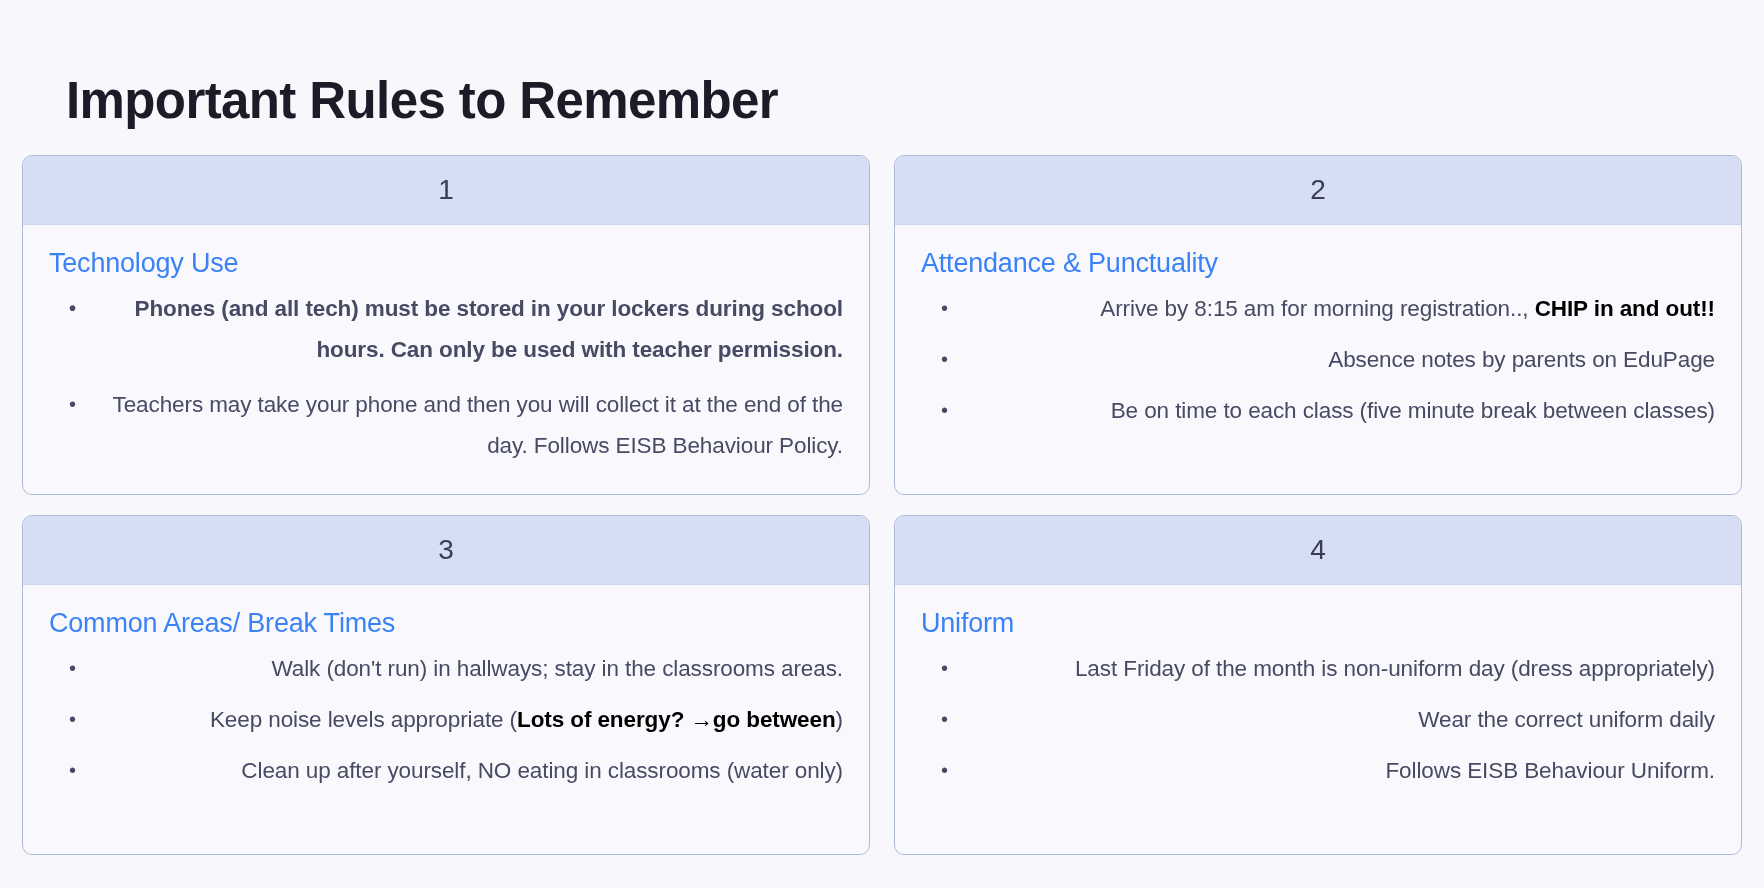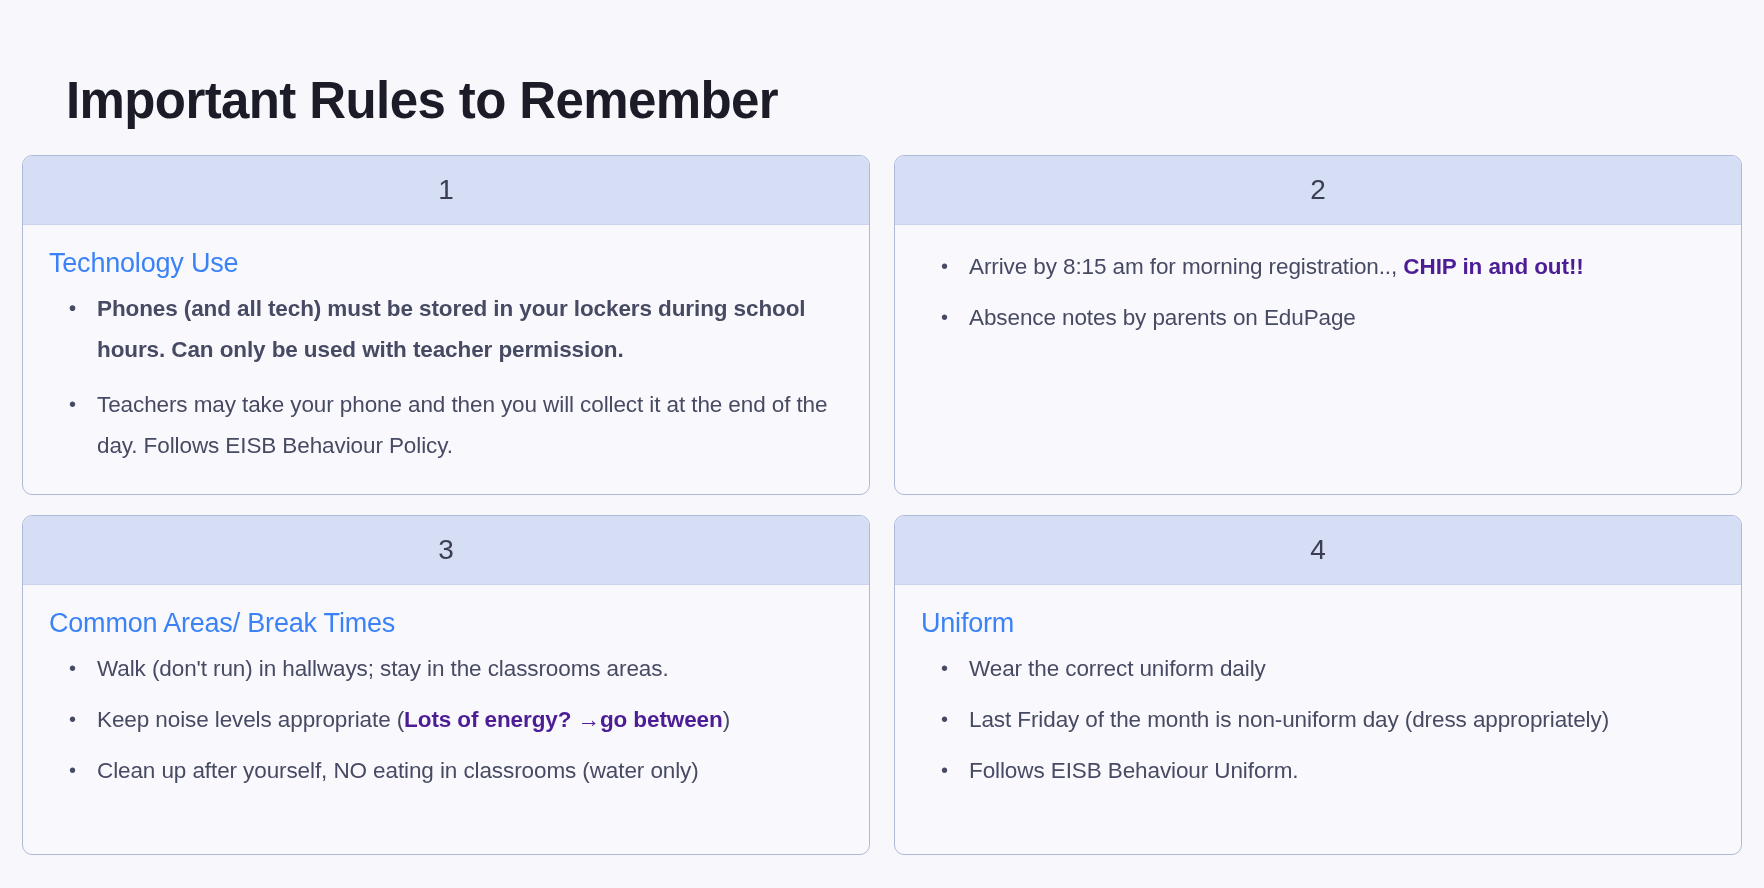--- a/index.html
+++ b/index.html
@@ -78,20 +78,21 @@
     font-weight: 400;
     color: #3b82f6;
     letter-spacing: -0.2px;
     margin: 0 0 10px 0;
     line-height: 1.2;
   }
   ul.bullets {
     list-style: none;
     margin: 0;
     padding: 0;
+    text-align: right;
   }
   ul.bullets li {
     position: relative;
     padding-left: 48px;
     margin: 0 0 14px 0;
     font-size: 22.5px;
     line-height: 1.82;
     color: #474a63;
     letter-spacing: -0.1px;
   }
@@ -108,21 +109,21 @@
   li.bold-item {
     font-weight: 700;
     color: #3c3f56;
   }
   li.bold-item::before {
     font-weight: 700;
     color: #3c3f56;
   }
   b.em {
     font-weight: 700;
-    color: #4c1d95;
+    color: #000000;
   }
   
   .card.compact ul.bullets li {
     margin-bottom: 10px;
   }
 </style>
 </head>
 <body>
 
 <div class="page">
@@ -140,23 +141,25 @@
             <li class="bold-item"><span>Phones (and all tech) must be stored in your lockers during school hours. Can only be used with teacher permission.</span></li>
             <li><span>Teachers may take your phone and then you will collect it at the end of the day. Follows EISB Behaviour Policy.</span></li>
           </ul>
         </div>
       </div>
       <div class="card compact">
         <div class="card-header">
           <span class="card-number">2</span>
         </div>
         <div class="card-body">
+          <div class="card-subtitle">Attendance &amp; Punctuality</div>
           <ul class="bullets">
             <li><span>Arrive by 8:15 am for morning registration.., </span><b class="em">CHIP in and out!!</b></li>
             <li><span>Absence notes by parents on EduPage</span></li>
+            <li><span>Be on time to each class (five minute break between classes)</span></li>
           </ul>
         </div>
       </div>
       <div class="card compact">
         <div class="card-header">
           <span class="card-number">3</span>
         </div>
         <div class="card-body">
           <div class="card-subtitle">Common Areas/ Break Times</div>
           <ul class="bullets">
@@ -166,21 +169,21 @@
           </ul>
         </div>
       </div>
       <div class="card compact">
         <div class="card-header">
           <span class="card-number">4</span>
         </div>
         <div class="card-body">
           <div class="card-subtitle">Uniform</div>
           <ul class="bullets">
+            <li><span>Last Friday of the month is non-uniform day (dress appropriately)</span></li>
             <li><span>Wear the correct uniform daily</span></li>
-            <li><span>Last Friday of the month is non-uniform day (dress appropriately)</span></li>
             <li><span>Follows EISB Behaviour Uniform.</span></li>
           </ul>
         </div>
       </div>
     </div>
 
 </div>
 
 </body></html>

